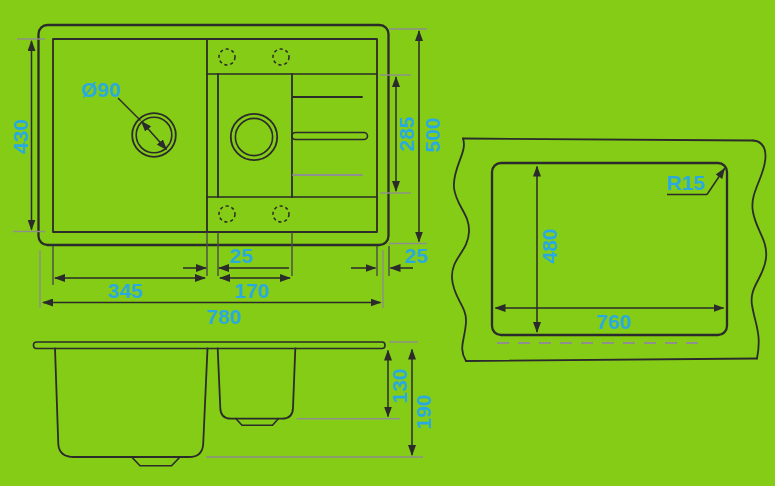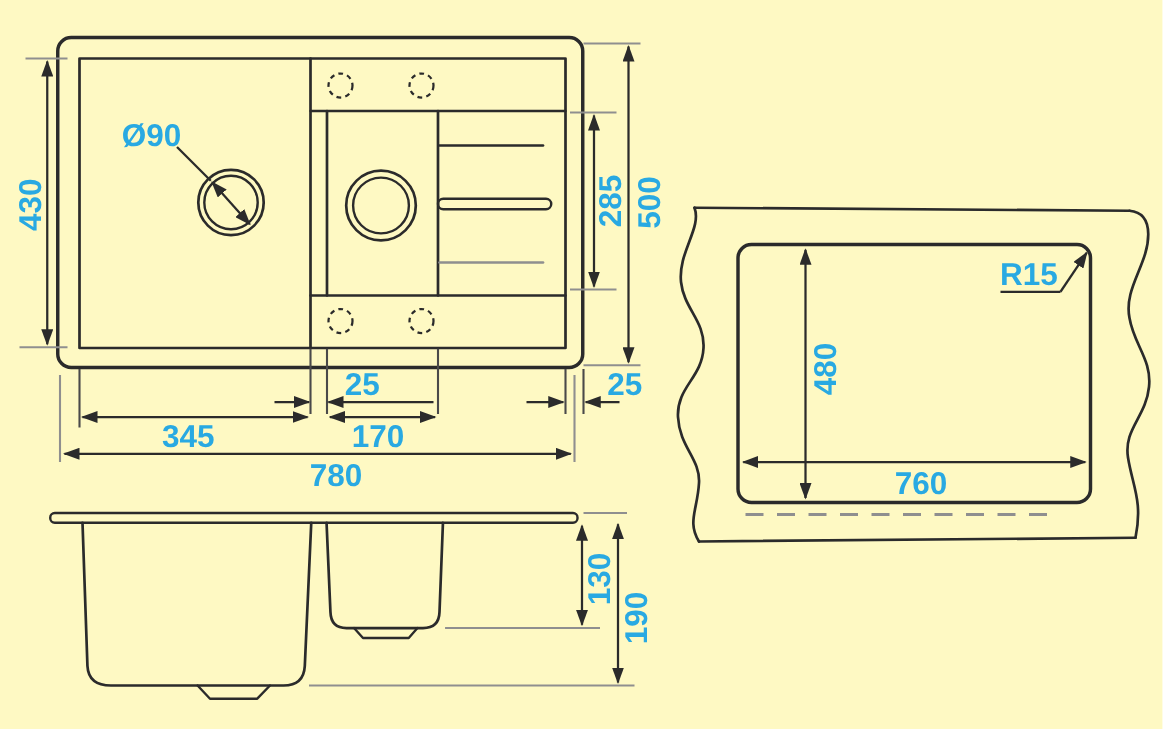--- a/index.html
+++ b/index.html
@@ -1,16 +1,16 @@
 <!DOCTYPE html>
 <html><head>
 <meta charset="utf-8">
 <style>
   html,body { margin:0; padding:0; background:#ffffff; }
-  .stage { position:relative; width:775px; height:486px; background:#fef9c3; overflow:hidden; }
+  .stage { position:relative; width:775px; height:486px; background:#84cc16; overflow:hidden; }
   svg { display:block; }
   .ln     { stroke:#2b2b2b; stroke-width:1.8; fill:none; stroke-linecap:round; stroke-linejoin:round; }
   .ln-thick { stroke-width:2.3; }
   .ln-thin  { stroke-width:1.6; }
   .grey   { stroke:#8f8f8f; }
   .tick   { stroke:#8f8f8f; stroke-width:1.4; fill:none; stroke-linecap:butt; }
   .tickd  { stroke:#4a4a4a; stroke-width:1.4; fill:none; stroke-linecap:butt; }
   .dim    { stroke:#2b2b2b; stroke-width:1.5; fill:none; }
   .dashc  { stroke:#2b2b2b; stroke-width:1.5; fill:none; stroke-dasharray:3.2 2.8; }
   .hidden-ln { stroke:#8f8f8f; stroke-width:2; fill:none; stroke-dasharray:12 9; }

